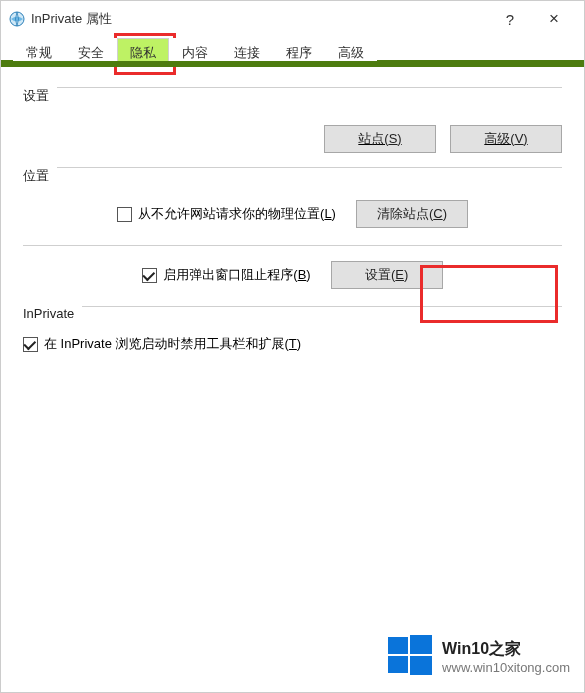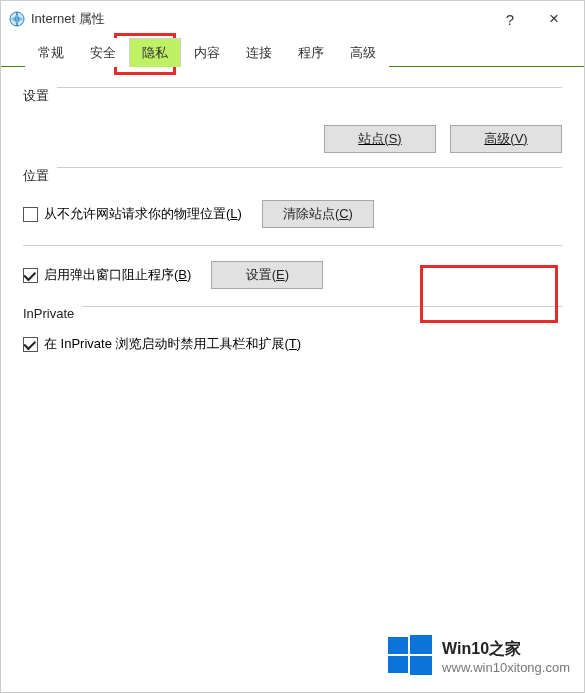--- a/index.html
+++ b/index.html
@@ -27,24 +27,24 @@
     .titlebar .title { flex: 0 0 auto; color: #333; }
     .titlebar .spacer { flex: 1; }
     .titlebar .help, .titlebar .close {
       width: 44px; height: 32px;
       display: flex; align-items: center; justify-content: center;
       color: #333; font-size: 15px;
     }
     .titlebar .close { font-size: 17px; }
     .tabs {
       display: flex;
-      padding: 0 24px;
+      padding: 0 12px;
       position: relative;
       height: 30px;
-      border-bottom: 1px solid #4d7c0f;
+      border-bottom: 7px solid #4d7c0f;
     }
     .tab {
       padding: 5px 12px;
       border: 1px solid transparent;
       border-bottom: none;
       color: #333;
       background: #fff;
       position: relative;
       top: 1px;
       cursor: pointer;
@@ -81,21 +81,21 @@
     .row-right {
       display: flex;
       justify-content: flex-end;
       gap: 14px;
       padding: 12px 0 4px 0;
       text-decoration: underline;
     }
     .row {
       display: flex;
       align-items: center;
-      justify-content: flex-start;
+      justify-content: center;
       padding: 6px 0;
       gap: 20px;
     }
     .checkrow {
       display: flex;
       align-items: center;
       gap: 6px;
       padding: 6px 0;
     }
     .checkbox {
@@ -137,21 +137,21 @@
 <div class="hl-red hl-btn"></div>
 
 <div class="titlebar">
   <span class="icon">
     <svg viewBox="0 0 16 16" width="16" height="16">
       <circle cx="8" cy="8" r="7" fill="#cfe8f7" stroke="#2b7fb8" stroke-width="1"></circle>
       <path d="M2 8 Q8 3 14 8 Q8 13 2 8" fill="#6fb9e6"></path>
       <path d="M8 1 Q11 8 8 15 Q5 8 8 1" fill="none" stroke="#2b7fb8" stroke-width="0.8"></path>
     </svg>
   </span>
-  <span class="title">Internet 属性</span>
+  <span class="title">InPrivate 属性</span>
   <span class="spacer"></span>
   <div class="help">?</div>
   <div class="close">×</div>
 </div>
 
 <div class="tabs">
   <div class="tab">常规</div>
   <div class="tab">安全</div>
   <div class="tab active">隐私</div>
   <div class="tab">内容</div>

